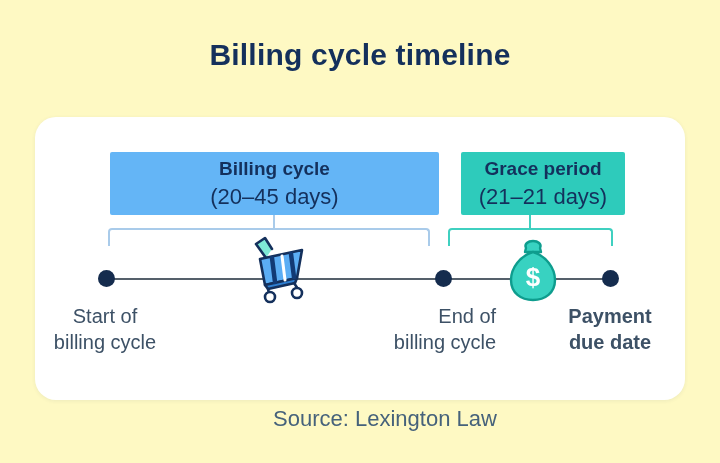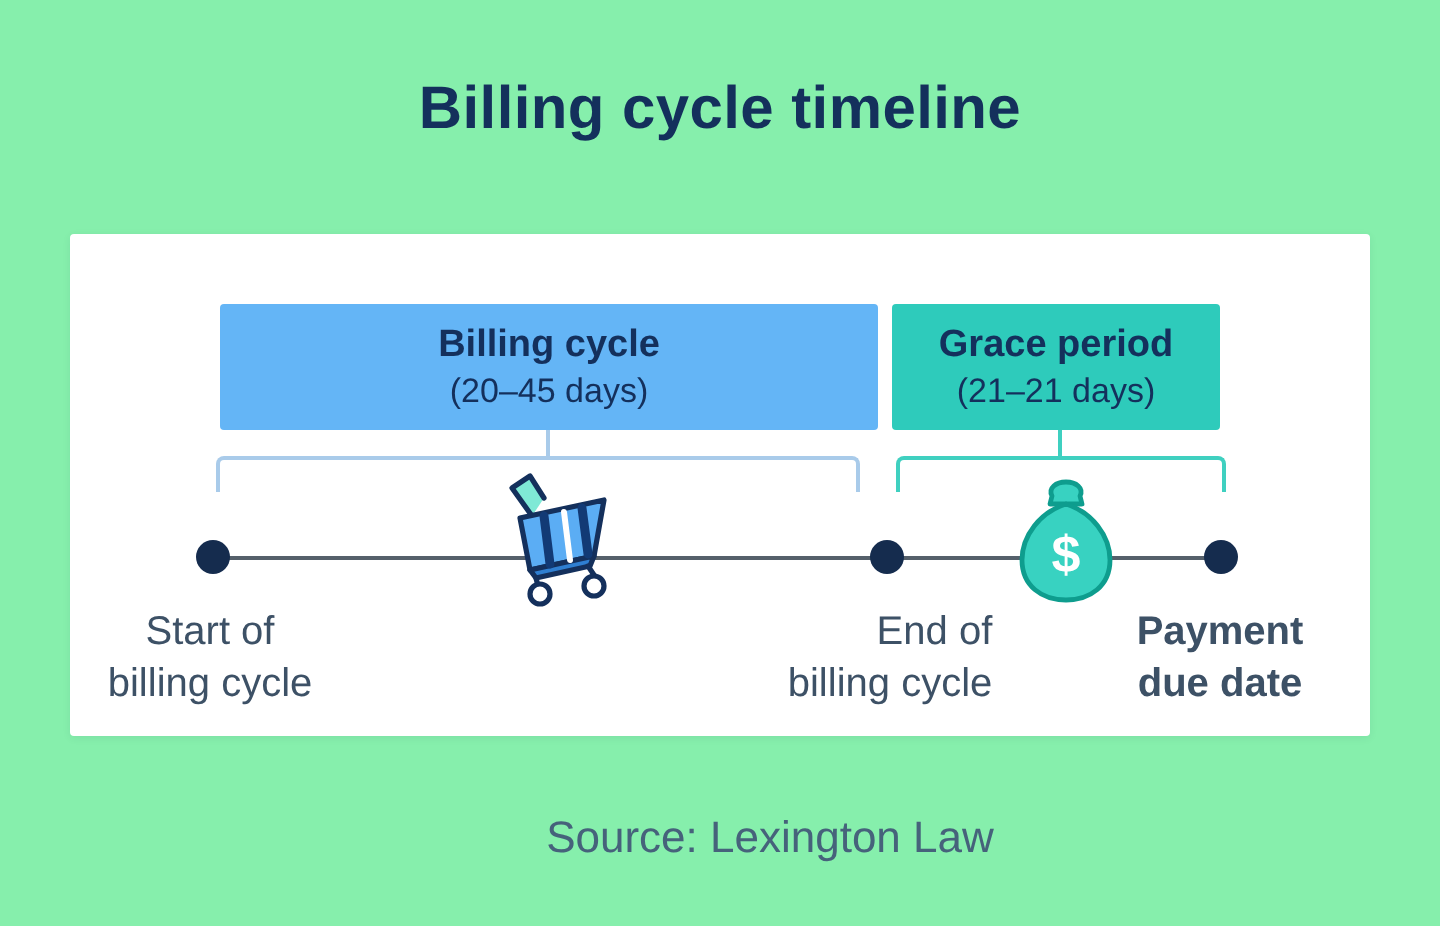--- a/index.html
+++ b/index.html
@@ -5,60 +5,60 @@
   html, body {
     margin: 0;
     padding: 0;
     background: #efeff0;
     font-family: "Liberation Sans", sans-serif;
   }
   .stage {
     position: relative;
     width: 720px;
     height: 463px;
-    background: #86efac;
+    background: #fef9c3;
     overflow: hidden;
   }
   .page-title {
     position: absolute;
     top: 38px;
     left: 0;
     width: 720px;
     text-align: center;
     font-size: 30px;
     font-weight: 700;
     letter-spacing: 0.2px;
     color: #14305c;
   }
   .card {
     position: absolute;
     left: 35px;
     top: 117px;
     width: 650px;
-    height: 251px;
+    height: 283px;
     background: #ffffff;
-    border-radius: 2px;
+    border-radius: 21px;
     box-shadow: 0 1px 4px rgba(20, 48, 92, 0.07);
   }
   .segment {
     position: absolute;
     top: 35px;
     height: 63px;
     border-radius: 2px;
     text-align: center;
     color: #14305c;
     display: flex;
     flex-direction: column;
     justify-content: center;
     line-height: 1.32;
   }
   .segment .seg-label { font-size: 19px; font-weight: 700; }
-  .segment .seg-duration { font-size: 17px; font-weight: 400; }
+  .segment .seg-duration { font-size: 22px; font-weight: 400; }
   .segment-billing { left: 75px; width: 329px; background: #64b5f6; }
-  .segment-grace   { left: 411px; width: 164px; background: #2ecbbb; text-align: center; }
+  .segment-grace   { left: 426px; width: 164px; background: #2ecbbb; text-align: center; }
 
   .stem { position: absolute; top: 98px; width: 2px; height: 13px; }
   .stem-billing { left: 238px; background: #a9cbea; }
   .stem-grace   { left: 494px; background: #3fd0c0; }
 
   .bracket {
     position: absolute;
     top: 111px;
     height: 18px;
     border-style: solid;

